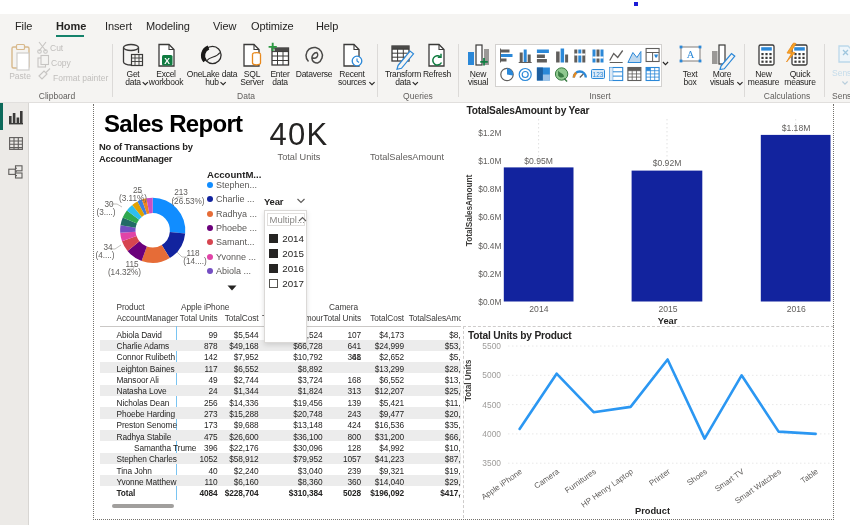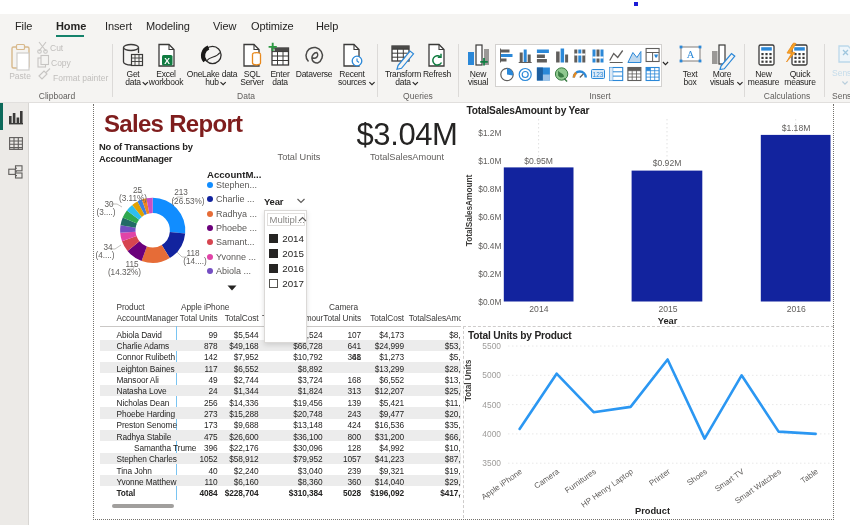--- a/index.html
+++ b/index.html
@@ -24,21 +24,21 @@
   #sidebar { position:absolute; left:0; top:103px; width:29px; height:422px;
     background:#eceae7; border-right:1px solid #d8d6d3; }
   #selbar { position:absolute; left:0; top:0px; width:3px; height:27px; background:#0c695a; }
 
   
   #page { position:absolute; left:93px; top:104px; width:741px; height:416px;
     border:1px dotted #74726d; border-top:none; }
 
   
   #title { position:absolute; left:104px; top:110px; font-size:24px; font-weight:bold;
-    color:#7f1d1d; letter-spacing:-0.7px; }
+    color:#000000; letter-spacing:-0.7px; }
   #donut-title { position:absolute; left:99px; top:141px; font-size:9.4px; font-weight:bold;
     color:#252423; line-height:11.5px; letter-spacing:-0.2px;}
 
   .card-num { position:absolute; font-size:31px; color:#252423; text-align:center; letter-spacing:-0.4px; line-height:31px;}
   .card-lbl { position:absolute; font-size:9.2px; color:#605e5c; text-align:center; }
 
   
   #slicer-head { position:absolute; left:264px; top:196px; width:45px; height:15px;
     font-size:9.5px; font-weight:bold; color:#252423; letter-spacing:-0.2px; }
   #dropdown { position:absolute; left:263.5px; top:210px; width:43px; height:133px;
@@ -367,22 +367,22 @@
   <path d="M7.3 6.8 H9 M7.3 3.2 L9 3.2 M7.3 10.6 H9"></path>
  </g>
 </svg>
 </div>
 
   <div id="page"></div>
 
   <div id="title">Sales Report</div>
   <div id="donut-title">No of Transactions by<br>AccountManager</div>
 
+  <div class="card-num" style="left:254px; top:119px; width:90px; letter-spacing:1.2px;">40K</div>
   <div class="card-lbl" style="left:254px; top:152px; width:90px;">Total Units</div>
-  <div class="card-num" style="left:352px; top:119px; width:110px;">$3.04M</div>
   <div class="card-lbl" style="left:352px; top:152px; width:110px;">TotalSalesAmount</div>
 
   <div id="slicer-head">Year</div>
   <svg class="abs" style="left:296px; top:197px;" width="10" height="8" viewBox="0 0 10 8">
     <path d="M1.5 2 L5 5.5 L8.5 2" stroke="#605e5c" stroke-width="1.2" fill="none"></path>
   </svg>
 
   <svg id="donut-vis" class="abs" style="left:93px; top:165px; z-index:5;" width="165" height="130" viewBox="93 165 165 130">
     <g>
 <path d="M152.70 197.70 A32.6 32.6 0 0 1 185.15 233.41 L169.82 231.94 A17.2 17.2 0 0 0 152.70 213.10 Z" fill="#118DFF"></path>
@@ -463,21 +463,21 @@
 <div class="abs" style="right:202.5px; top:42.1px; text-align:right; white-space:nowrap; ">$49,168</div>
 <div class="abs" style="right:138.5px; top:42.1px; text-align:right; white-space:nowrap; ">$66,728</div>
 <div class="abs" style="right:100.0px; top:42.1px; text-align:right; white-space:nowrap; ">641</div>
 <div class="abs" style="right:57.0px; top:42.1px; text-align:right; white-space:nowrap; ">$24,999</div>
 <div class="abs" style="right:-13.0px; top:42.1px; text-align:right; white-space:nowrap; ">$53,346</div>
 <div class="abs" style="left:16.5px; top:53.4px; ">Connor Rulibeth</div>
 <div class="abs" style="right:243.5px; top:53.4px; text-align:right; white-space:nowrap; ">142</div>
 <div class="abs" style="right:202.5px; top:53.4px; text-align:right; white-space:nowrap; ">$7,952</div>
 <div class="abs" style="right:138.5px; top:53.4px; text-align:right; white-space:nowrap; ">$10,792</div>
 <div class="abs" style="right:100.0px; top:53.4px; text-align:right; white-space:nowrap; ">68</div>
-<div class="abs" style="right:57.0px; top:53.4px; text-align:right; white-space:nowrap; ">$1,273</div>
+<div class="abs" style="right:57.0px; top:53.4px; text-align:right; white-space:nowrap; ">$2,652</div>
 <div class="abs" style="right:-13.0px; top:53.4px; text-align:right; white-space:nowrap; ">$5,658</div>
 <div class="abs" style="left:0px; top:63.1px; width:361px; height:11.31px; background:#ececec;"></div>
 <div class="abs" style="left:16.5px; top:64.7px; ">Leighton Baines</div>
 <div class="abs" style="right:243.5px; top:64.7px; text-align:right; white-space:nowrap; ">117</div>
 <div class="abs" style="right:202.5px; top:64.7px; text-align:right; white-space:nowrap; ">$6,552</div>
 <div class="abs" style="right:138.5px; top:64.7px; text-align:right; white-space:nowrap; ">$8,892</div>
 <div class="abs" style="right:100.0px; top:53px; text-align:right; white-space:nowrap; ">341</div>
 <div class="abs" style="right:57.0px; top:64.7px; text-align:right; white-space:nowrap; ">$13,299</div>
 <div class="abs" style="right:-13.0px; top:64.7px; text-align:right; white-space:nowrap; ">$28,377</div>
 <div class="abs" style="left:16.5px; top:76.0px; ">Mansoor Ali</div>

